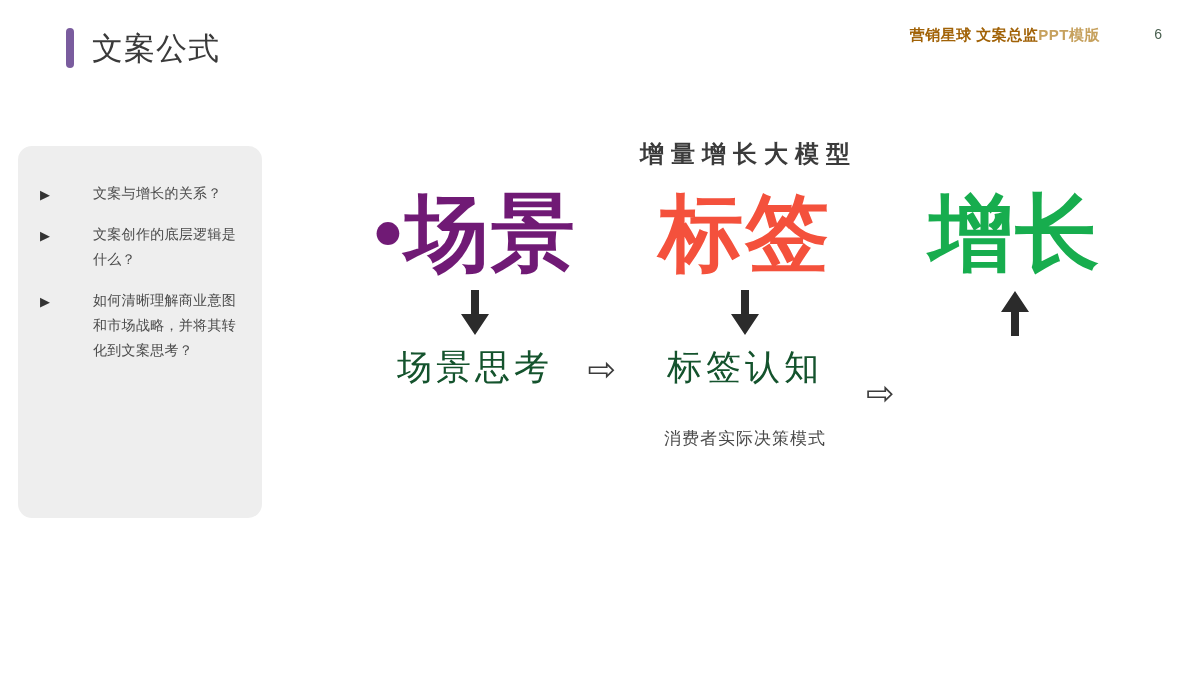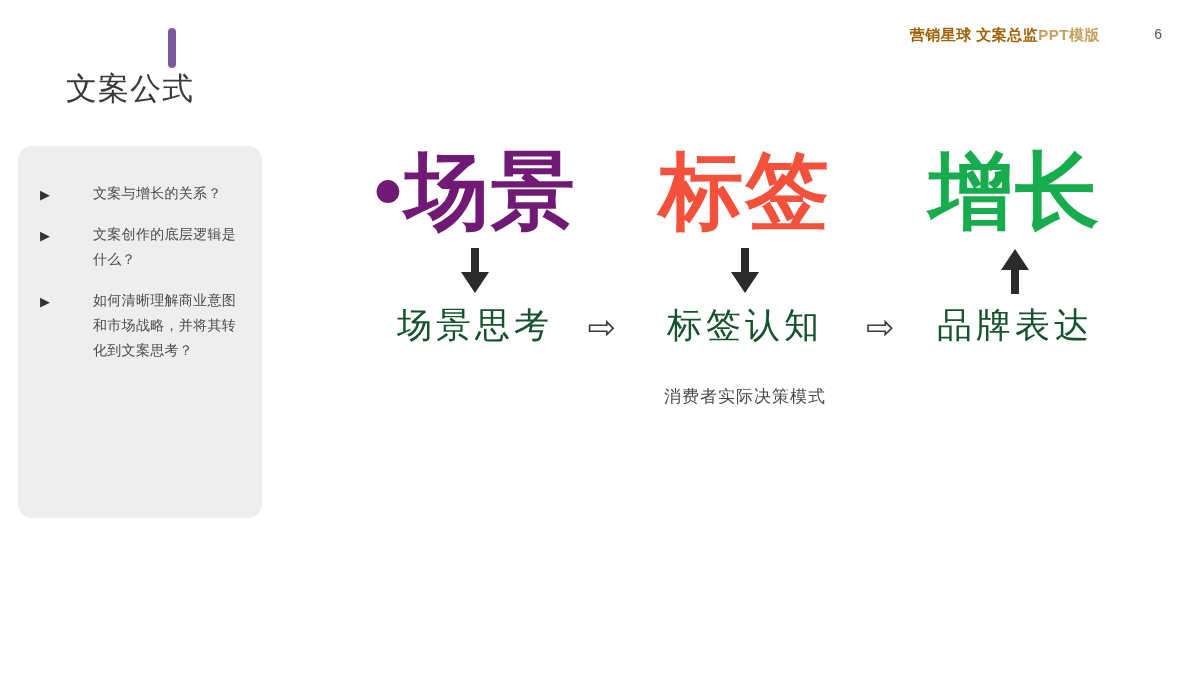--- a/index.html
+++ b/index.html
@@ -21,22 +21,21 @@
     top: 0;
     left: 0;
     width: 1200px;
     height: 90px;
   }
   .title-group {
     position: absolute;
     left: 66px;
     top: 28px;
     display: flex;
-    align-items: flex-end;
-    flex-direction: column;
+    align-items: flex-start;
   }
   .title-bar {
     width: 8px;
     height: 40px;
     background: #7a5c9e;
     border-radius: 4px;
     margin-right: 18px;
   }
   .slide-title {
     font-family: "Liberation Serif", "DejaVu Serif", serif;
@@ -235,20 +234,21 @@
 
   <div class="q-item">
     <span class="q-marker">▶</span>
     <span class="q-text">如何清晰理解商业意图和市场战略，并将其转化到文案思考？</span>
   </div>
 
 </div>
 
 <div class="diagram">
 
+  <div class="diagram-title">增量增长大模型</div>
 
   <div class="keyword-row">
     <div class="keyword-col">
       <div class="keyword" id="kw0" style="color: #701a75;">•场景</div>
     </div>
     <div class="keyword-col">
       <div class="keyword" id="kw1" style="color: rgb(244, 81, 60);">标签</div>
     </div>
     <div class="keyword-col">
       <div class="keyword" id="kw2" style="color: rgb(23, 173, 78);">增长</div>
@@ -276,19 +276,18 @@
   <div class="outcome-row">
     <div class="outcome-col">
       <span class="outcome-text">场景思考</span>
       <span class="flow-arrow after-1">⇨</span>
     </div>
     <div class="outcome-col">
       <span class="outcome-text">标签认知</span>
     </div>
     <div class="outcome-col">
       <span class="flow-arrow before-3">⇨</span>
-      <span class="outcome-text">品牌表达</span>
     </div>
   </div>
 
   <div class="caption">消费者实际决策模式</div>
 
 </div>
 
 </body></html>

